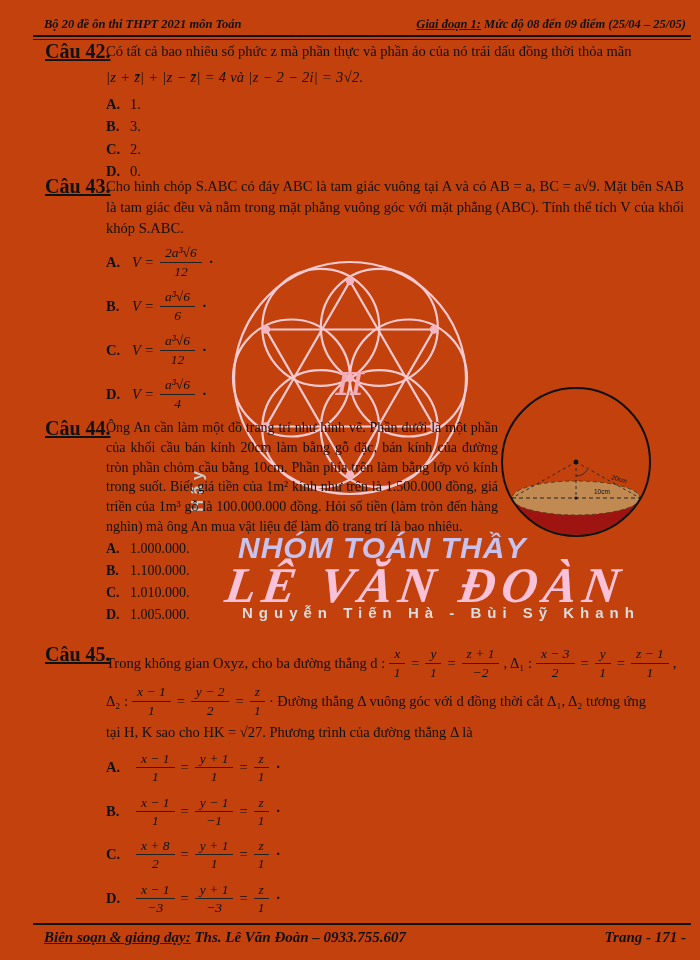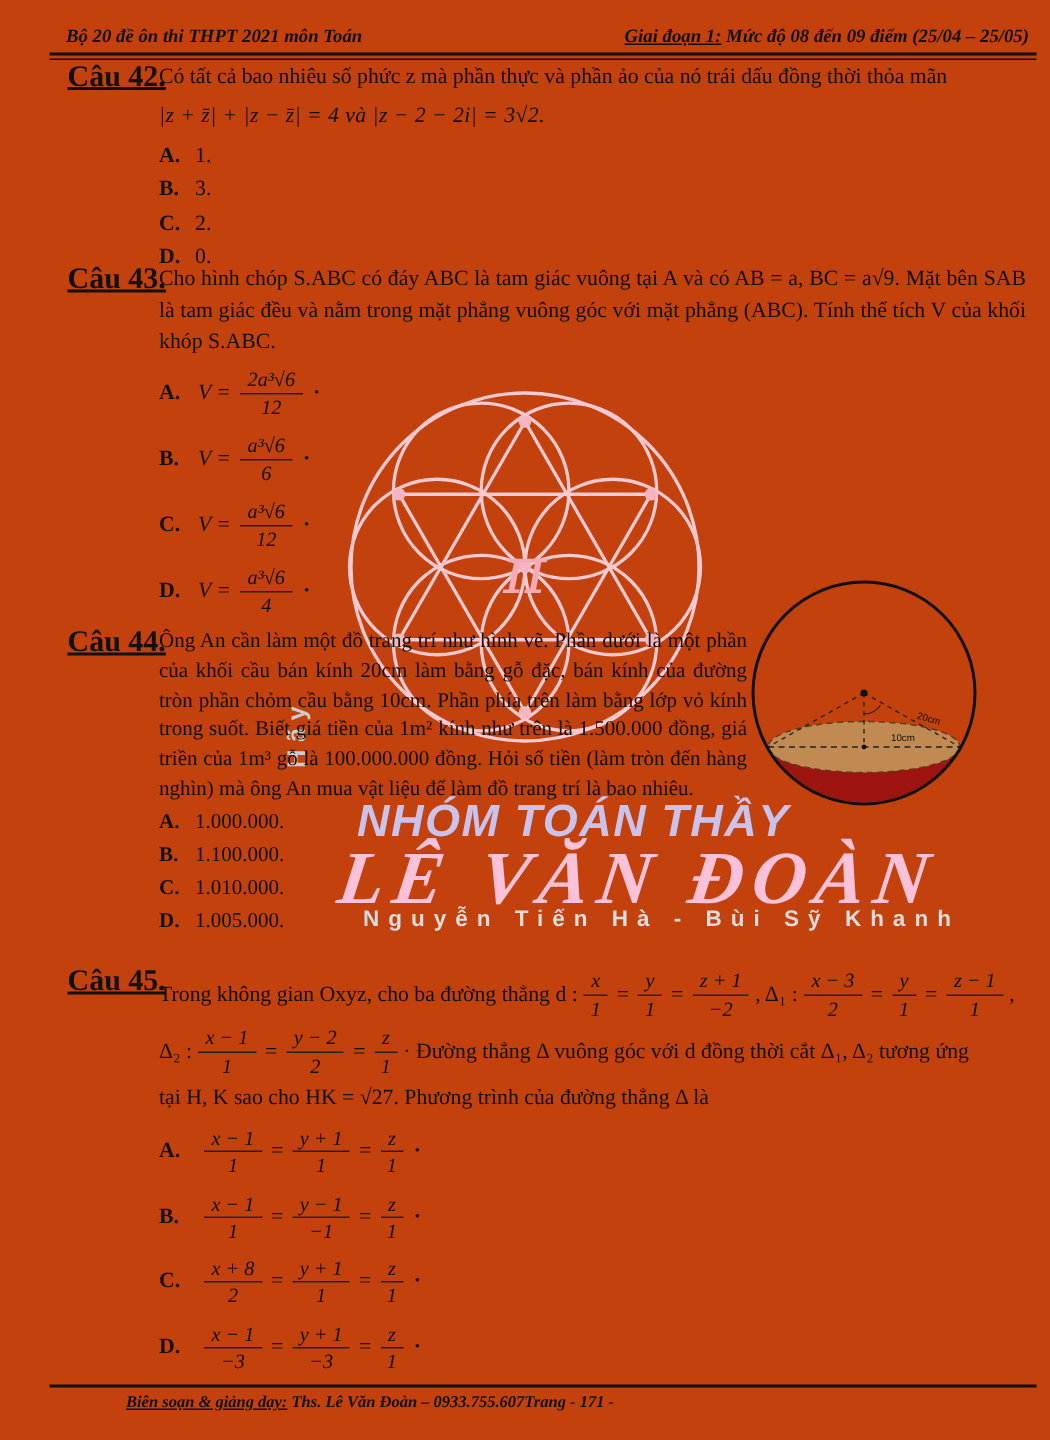--- a/index.html
+++ b/index.html
@@ -17,22 +17,22 @@
   .hrule{
     position:absolute; top:35px; left:33px; right:33px; height:2px;
     border-top:2.6px solid #111; border-bottom:1px solid #111;
   }
   .footer-rule{
     position:absolute; top:923px; left:33px; right:33px;
     border-top:2.4px solid #111;
   }
   .footer{
     position:absolute; top:929px; left:44px; right:38px;
-    display:flex; 
-    font-size:11px; font-weight:bold; font-style:italic; white-space:nowrap;margin-left:40px;
+    display:flex; justify-content:space-between;
+    font-size:15px; font-weight:bold; font-style:italic; white-space:nowrap;
   }
   
   .wm-mandala{position:absolute; left:228px; top:256px; z-index:0;}
   .wm-title{
     position:absolute; left:238px; top:531px; z-index:0;
     font-family:"Liberation Sans", sans-serif; font-weight:bold; font-style:italic;
     font-size:30px; letter-spacing:1px; color:#c9c2ed; white-space:nowrap;
   }
   .wm-script{
     position:absolute; left:226px; top:556px; z-index:0;

